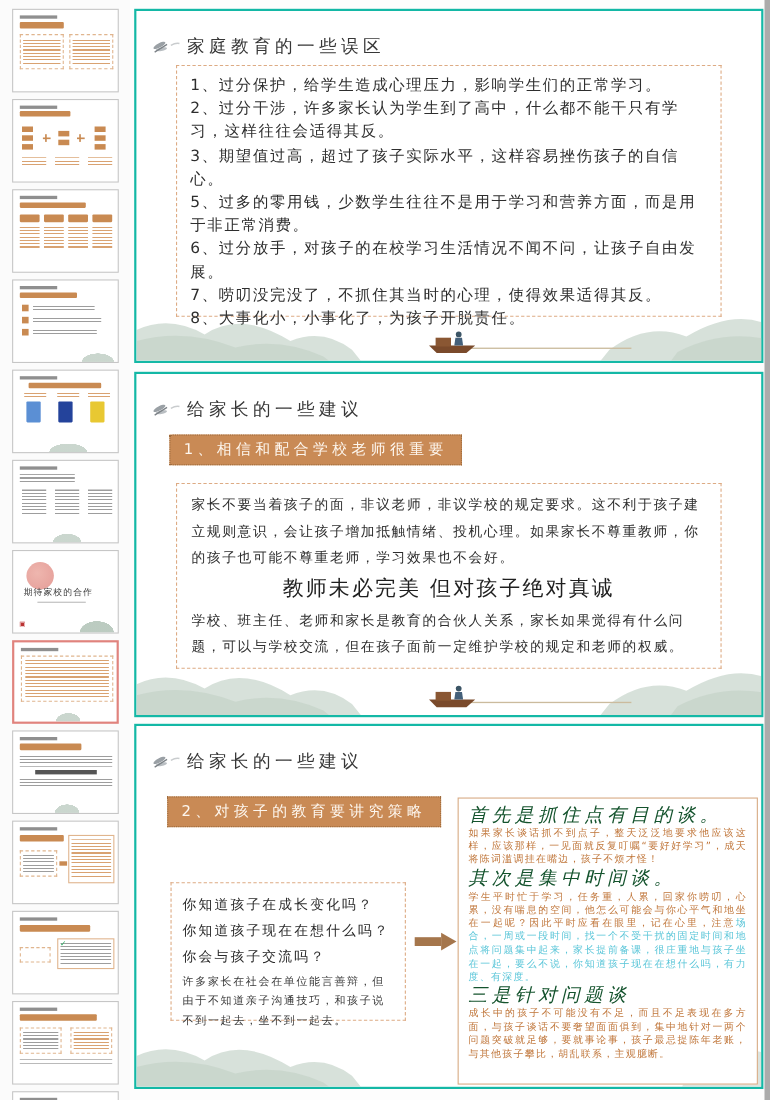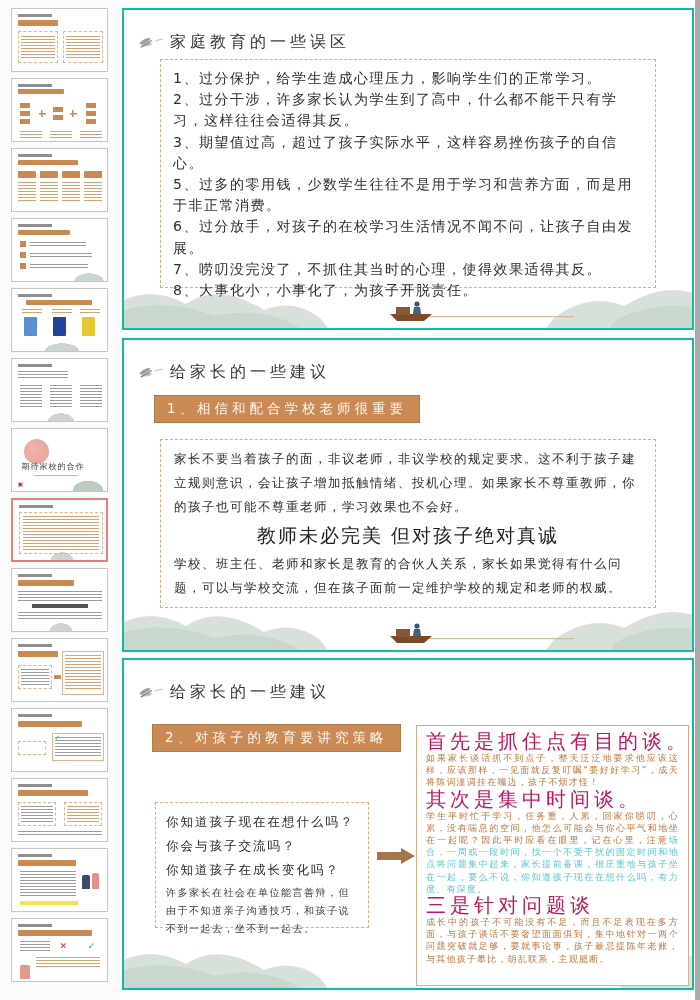--- a/index.html
+++ b/index.html
@@ -1,21 +1,21 @@
 <!DOCTYPE html>
 <html><head>
 <meta charset="utf-8">
 <style>
   * { margin:0; padding:0; box-sizing:border-box; }
   html,body { width:700px; height:1000px; background:#fff; font-family:"DejaVu Sans", sans-serif; }
   #app { position:relative; width:700px; height:1000px; background:#fdfdfd; overflow:hidden; }
 
   
   #sidebar { position:absolute; left:0; top:0; width:118px; height:1000px; background:#fbfbfb; padding-top:8px; }
-  .thumb { position:relative; width:97px; height:64px; background:#fff; border:1px solid #c6c6c6; margin:0 auto 6px auto; overflow:hidden; }
+  .thumb { position:relative; width:97px; height:76px; background:#fff; border:1px solid #c6c6c6; margin:0 auto 6px auto; overflow:hidden; }
   .thumb.current { border:2px solid #e0837d; }
   .tt { position:absolute; top:5px; left:6px; height:3px; width:34px; background:#8f8f8f; display:block; }
   .tb { position:absolute; background:#c98a52; border-radius:1px; display:block; }
   .tx { position:absolute; background:repeating-linear-gradient(to bottom,#d9a271 0 1px,rgba(0,0,0,0) 1px 3px); display:block; }
   .tg { position:absolute; background:repeating-linear-gradient(to bottom,#9d9d9d 0 1px,rgba(0,0,0,0) 1px 3px); display:block; }
   .tbox { position:absolute; border:1px dashed #e0b58e; display:block; background:#fff; }
   .tsolid { position:absolute; border:1px solid #e0b58e; display:block; background:#fff; }
   .tchip { position:absolute; background:#c98a52; width:10px; height:5px; display:block; }
   .tplus { position:absolute; width:7px; height:7px; display:block;
            background:linear-gradient(#c98a52,#c98a52) 50% 0/1.5px 100% no-repeat,
@@ -56,21 +56,21 @@
   .advice-highlight { text-align:center; font-size:19px; letter-spacing:2px; color:#1f1f1f; line-height:33px; font-weight:500; }
 
   
   .left-box { position:absolute; left:31px; top:142px; width:214px; height:126px; border:1px dashed #ddab84; padding:7px 10px; background:#fff; z-index:2; }
   .q-line { font-size:12.5px; line-height:24px; letter-spacing:2px; color:#2b2b2b; }
   .q-note { font-size:10px; line-height:18px; letter-spacing:1.5px; color:#3a3a3a; margin-top:2px; }
   .arrow-right { position:absolute; left:253px; top:188px; width:38px; height:16px; z-index:2; }
   .arrow-right .shaft { position:absolute; left:0; top:4px; width:24px; height:8px; background:#a5764c; }
   .arrow-right .head { position:absolute; left:24px; top:0; width:0; height:0; border-top:8px solid rgba(0,0,0,0); border-bottom:8px solid rgba(0,0,0,0); border-left:14px solid #a5764c; }
   .right-box { position:absolute; left:292px; top:65px; width:273px; height:261px; border:1px solid #d8ab84; background:#fff; padding:5px 9px; z-index:2; }
-  .strategy-heading { font-size:20px; letter-spacing:4px; color:#be185d; line-height:21px; white-space:nowrap; }
+  .strategy-heading { font-size:17px; letter-spacing:4px; color:#14532d; line-height:21px; white-space:nowrap;font-style:italic; }
   .strategy-body { font-size:9px; line-height:12.2px; letter-spacing:1.2px; color:#c0763a; text-align:justify; }
   .strategy-body .blue { color:#58c5d8; }
 
   
   .landscape { position:absolute; left:0; right:0; bottom:0; height:54px; z-index:1; }
 
   
   #scrollbar { position:absolute; right:0; top:0; width:5px; height:1000px; background:#ababab; }
 </style>
 </head>
@@ -296,22 +296,22 @@
           <ellipse cx="8" cy="6" rx="7" ry="2.2" fill="#9aa0a5" transform="rotate(-28 8 6)"></ellipse>
           <ellipse cx="10" cy="10" rx="6" ry="1.8" fill="#b9bec2" transform="rotate(-10 10 10)"></ellipse>
           <line x1="3" y1="13" x2="16" y2="5" stroke="#7c8287" stroke-width="1.4"></line>
           <path d="M20,6 q5,-3 9,-2" stroke="#c9ccce" stroke-width="1.4" fill="none"></path>
         </svg>
         <span class="slide-title">给家长的一些建议</span>
       </div>
       <div class="badge">2、对孩子的教育要讲究策略</div>
 
       <div class="left-box">
+        <div class="q-line">你知道孩子在成长变化吗？</div>
         <div class="q-line">你知道孩子现在在想什么吗？你会与孩子交流吗？</div>
-        <div class="q-line">你知道孩子在成长变化吗？</div>
         <div class="q-note">许多家长在社会在单位能言善辩，但由于不知道亲子沟通技巧，和孩子说不到一起去，坐不到一起去。</div>
       </div>
 
       <div class="arrow-right">
         <i class="shaft"></i>
         <i class="head"></i>
       </div>
 
       <div class="right-box">
         <div class="strategy-heading">首先是抓住点有目的谈。</div>

